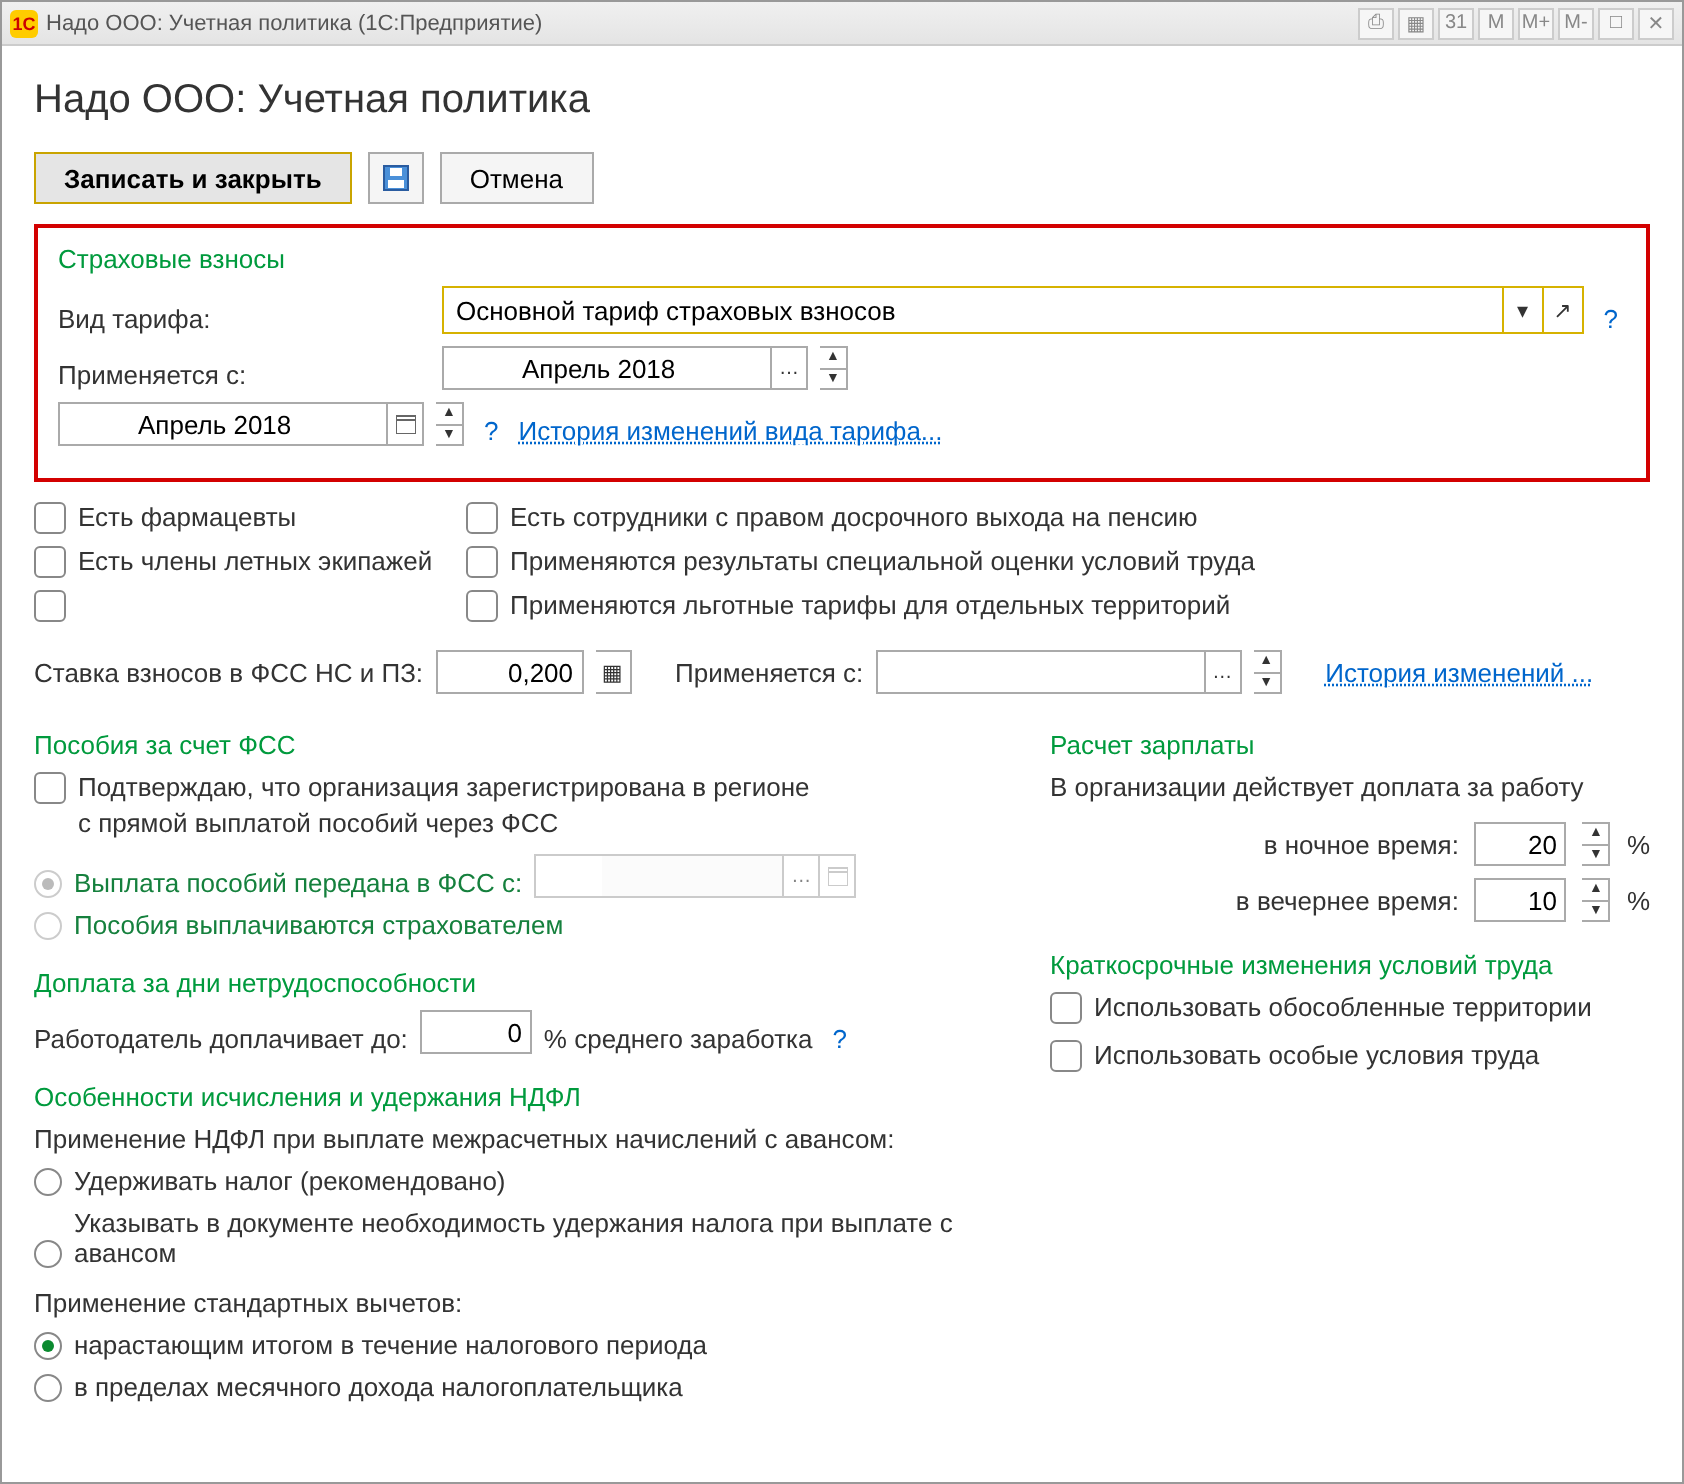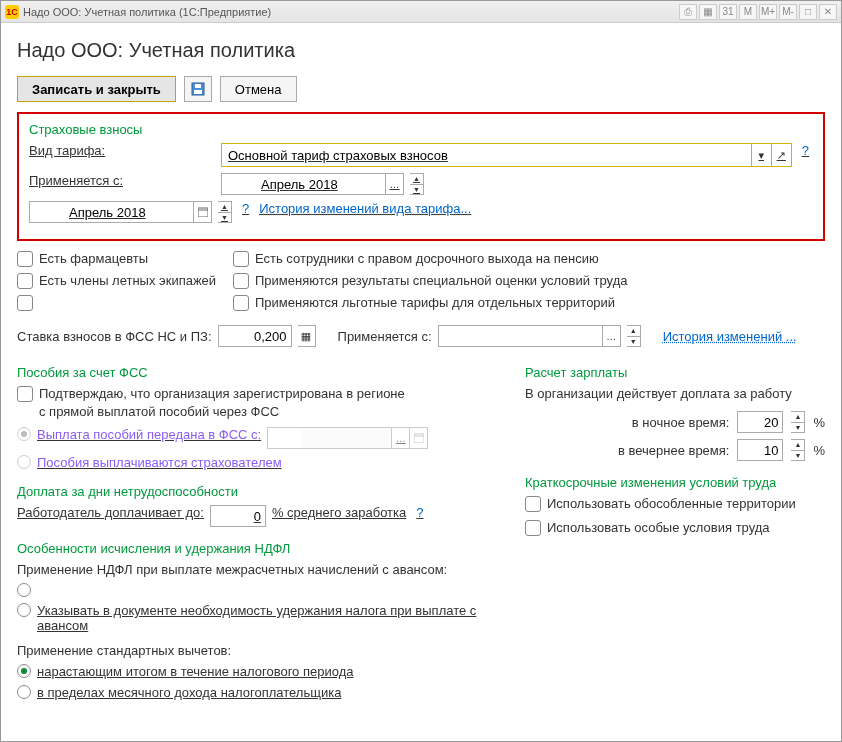--- a/index.html
+++ b/index.html
@@ -90,24 +90,23 @@
     padding: 8px 10px 10px 10px;
     margin-bottom: 10px;
   }
   .section-title {
     color: #009a3d;
     font-size: 13px;
     margin-bottom: 6px;
   }
   .form-row {
     display: flex;
-    align-items: flex-start;
+    align-items: flex-end;
     margin-bottom: 6px;
     gap: 6px;
-    text-decoration: underline;
   }
   .label {
     color: #333;
   }
   .label-col {
     width: 186px;
   }
   .tariff-wrap {
     flex: 1;
     display: flex;
@@ -220,21 +219,21 @@
     width:14px;height:14px;border:1px solid #888;border-radius:50%;
     background:#fff;cursor:pointer;
     display:flex;align-items:center;justify-content:center;
     flex-shrink:0;
   }
   .radio.selected::after{
     content:"";width:6px;height:6px;border-radius:50%;background:#0a8a2f;
   }
   .radio.disabled{border-color:#ccc;}
   .radio.disabled.selected::after{background:#bbb;}
-  .disabled-text{color:#8b5cf6;}
+  .disabled-text{color:#15803d;}
   .sub-block{margin-bottom:14px;}
   .night-row{
     display:flex;align-items:center;justify-content:flex-end;gap:8px;margin-bottom:6px;
   }
   .small-num{
     border:1px solid #aaa;height:22px;width:46px;text-align:right;padding:0 4px;font-size:13px;
   }
 </style>
 </head>
 <body>
@@ -395,20 +394,21 @@
             <span>% среднего заработка</span>
             <span class="help-q">?</span>
           </div>
         </div>
 
         <div class="sub-block">
           <div class="section-title">Особенности исчисления и удержания НДФЛ</div>
           <div style="margin-bottom:6px;">Применение НДФЛ при выплате межрасчетных начислений с авансом:</div>
           <div class="form-row">
               <div class="radio"></div>
+              <span>Удерживать налог (рекомендовано)</span>
             </div>
           <div class="form-row">
               <div class="radio"></div>
               <span>Указывать в документе необходимость удержания налога при выплате с авансом</span>
             </div>
           <div style="margin:10px 0 6px 0;">Применение стандартных вычетов:</div>
           <div class="form-row">
               <div class="radio selected"></div>
               <span>нарастающим итогом в течение налогового периода</span>
             </div>

